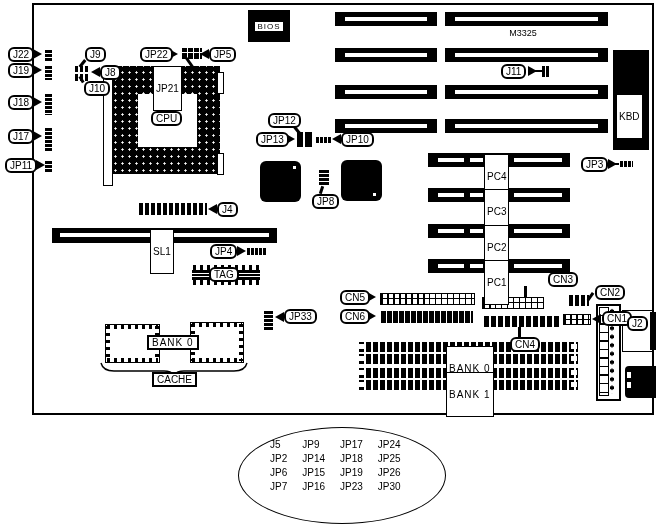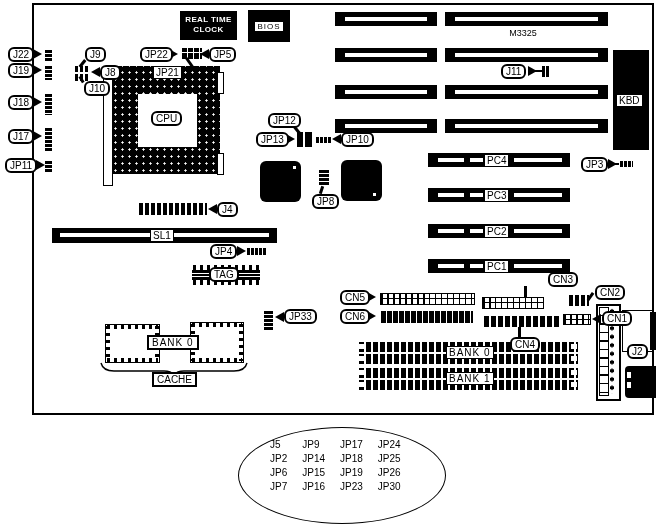--- a/index.html
+++ b/index.html
@@ -4,21 +4,21 @@
 <style>
   html,body{margin:0;padding:0;background:#fff;}
   #page{position:relative;width:656px;height:524px;background:#fff;overflow:hidden;
         font-family:"Liberation Sans",sans-serif;color:#000;}
   .abs{position:absolute;}
   
   .lb{position:absolute;background:#fff;border:2px solid #000;border-radius:6px;
       font-size:10px;line-height:11px;padding:0 3px;white-space:nowrap;z-index:6;}
   
   .sq{position:absolute;background:#fff;border:1px solid #000;
-      font-size:10px;line-height:11px;padding:0 2px;white-space:nowrap;z-index:6;}
+      font-size:10px;line-height:11px;padding:16px 2px;white-space:nowrap;z-index:6;}
   
   .sq2{position:absolute;background:#fff;border:2px solid #000;
       font-size:10px;line-height:11px;padding:0 3px;white-space:nowrap;z-index:6;}
   .bar{position:absolute;background:#000;z-index:1;}
   .stripe{position:absolute;background:#fff;}
   
   .conn-v{position:absolute;background-color:#000;z-index:2;
     background-image:repeating-linear-gradient(180deg,#fff 0 1.5px,transparent 1.5px 4px);}
   .conn-h{position:absolute;background-color:#000;z-index:2;
     background-image:repeating-linear-gradient(90deg,#fff 0 1.5px,transparent 1.5px 4px);}
@@ -47,24 +47,20 @@
     background-repeat:no-repeat,no-repeat,repeat;}
   .white-txt{color:#fff;}
 </style>
 </head>
 <body>
 
 <div id="page">
 
   <div class="abs" style="left:32px;top:3px;width:618px;height:408px;border:2px solid #000;z-index:0;"></div>
 
-  <div class="bar" style="left:180px;top:11px;width:57px;height:29px;z-index:3;text-align:center;">
-    <div class="white-txt" style="font-size:8px;font-weight:bold;line-height:10px;margin-top:4px;letter-spacing:0.4px;">REAL TIME</div>
-    <div class="white-txt" style="font-size:8px;font-weight:bold;line-height:9px;letter-spacing:0.4px;">CLOCK</div>
-  </div>
   <div class="bar" style="left:248px;top:10px;width:42px;height:32px;z-index:3;">
     <div class="stripe" style="left:7px;top:12px;width:28px;height:9px;font-size:8px;line-height:9px;
                 text-align:center;letter-spacing:1px;">BIOS</div>
   </div>
 
   <div class="bar" style="left:335px;top:12px;width:102px;height:14px;">
     <div class="stripe" style="left:10px;right:10px;top:5px;height:4px;"></div>
     </div>
   <div class="bar" style="left:445px;top:12px;width:163px;height:14px;">
     <div class="stripe" style="left:10px;right:10px;top:5px;height:4px;"></div>
@@ -246,21 +242,21 @@
   <div class="lb" style="left:595px;top:285px;">CN2</div>
   <div class="lead" style="left:589px;top:292px;width:3px;height:9px;transform:rotate(35deg);"></div>
   <div class="hdr-dark" style="left:567px;top:295px;width:22px;height:11px;"></div>
 
   <div class="hdr-light" style="left:563px;top:314px;width:26px;height:9px;"></div>
   <div class="tl" style="left:592px;top:314px;"></div>
   <div class="lb" style="left:602px;top:311px;">CN1</div>
 
   <div class="abs" style="left:622px;top:310px;width:29px;height:40px;background:#fff;border:1px solid #000;z-index:3;"></div>
   <div class="bar" style="left:650px;top:312px;width:6px;height:38px;z-index:4;"></div>
-  <div class="lb" style="left:627px;top:344px;">J2</div>
+  <div class="lb" style="left:627px;top:316px;">J2</div>
 
   <div class="abs" style="left:596px;top:304px;width:21px;height:93px;background:#fff;border:2px solid #000;z-index:3;">
     <div class="abs" style="left:1px;top:1px;width:8px;height:87px;border:1px solid #000;
          background:repeating-linear-gradient(180deg,#fff 0 7px,#000 7px 8.5px);"></div>
     <div class="abs" style="left:11px;top:1px;width:6px;height:87px;
          background-image:radial-gradient(circle,#000 1.8px,transparent 2.2px);background-size:6px 8.5px;"></div>
   </div>
 
   <div class="abs" style="left:625px;top:366px;width:31px;height:32px;background:#000;border-radius:4px 0 0 4px;z-index:3;">
     <div class="stripe" style="left:2px;top:6px;width:4px;height:6px;"></div>

